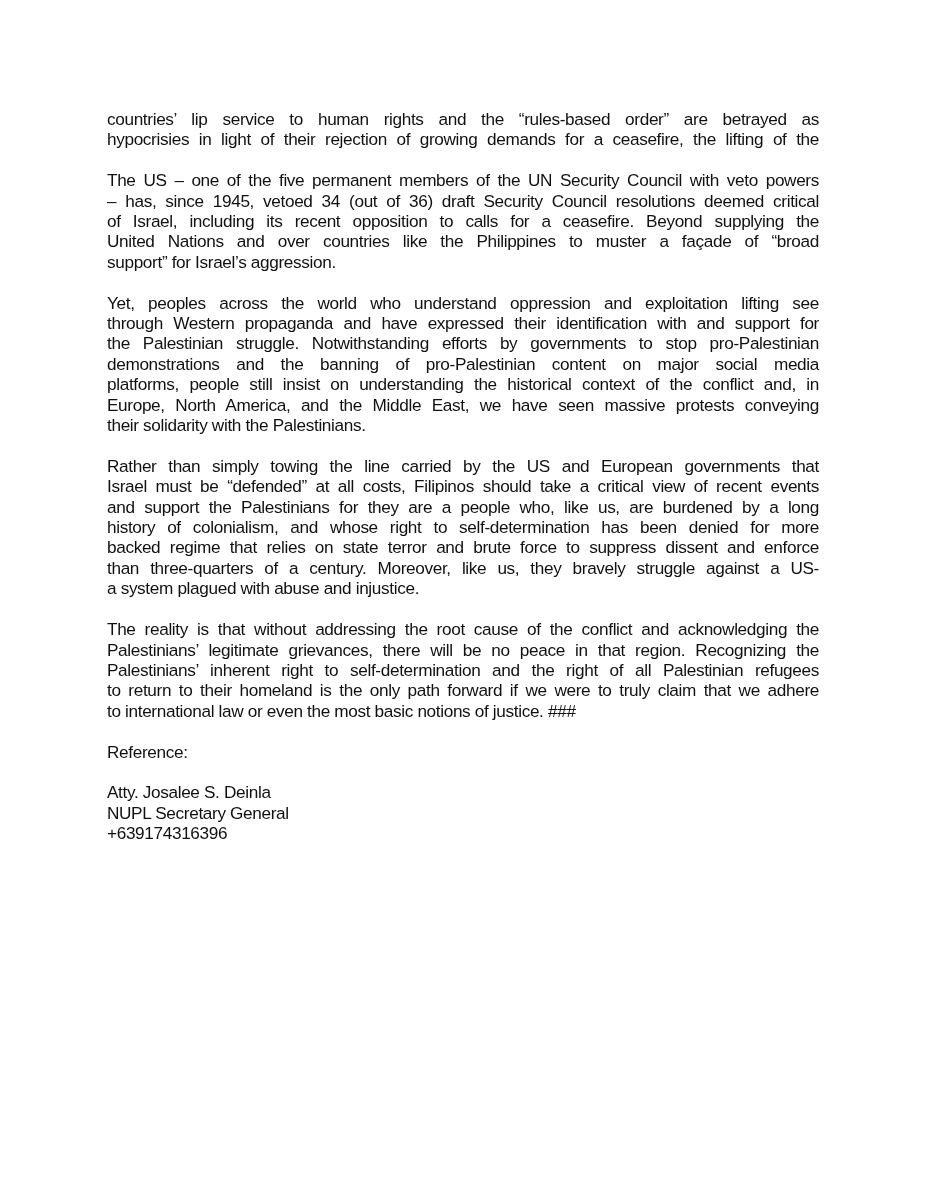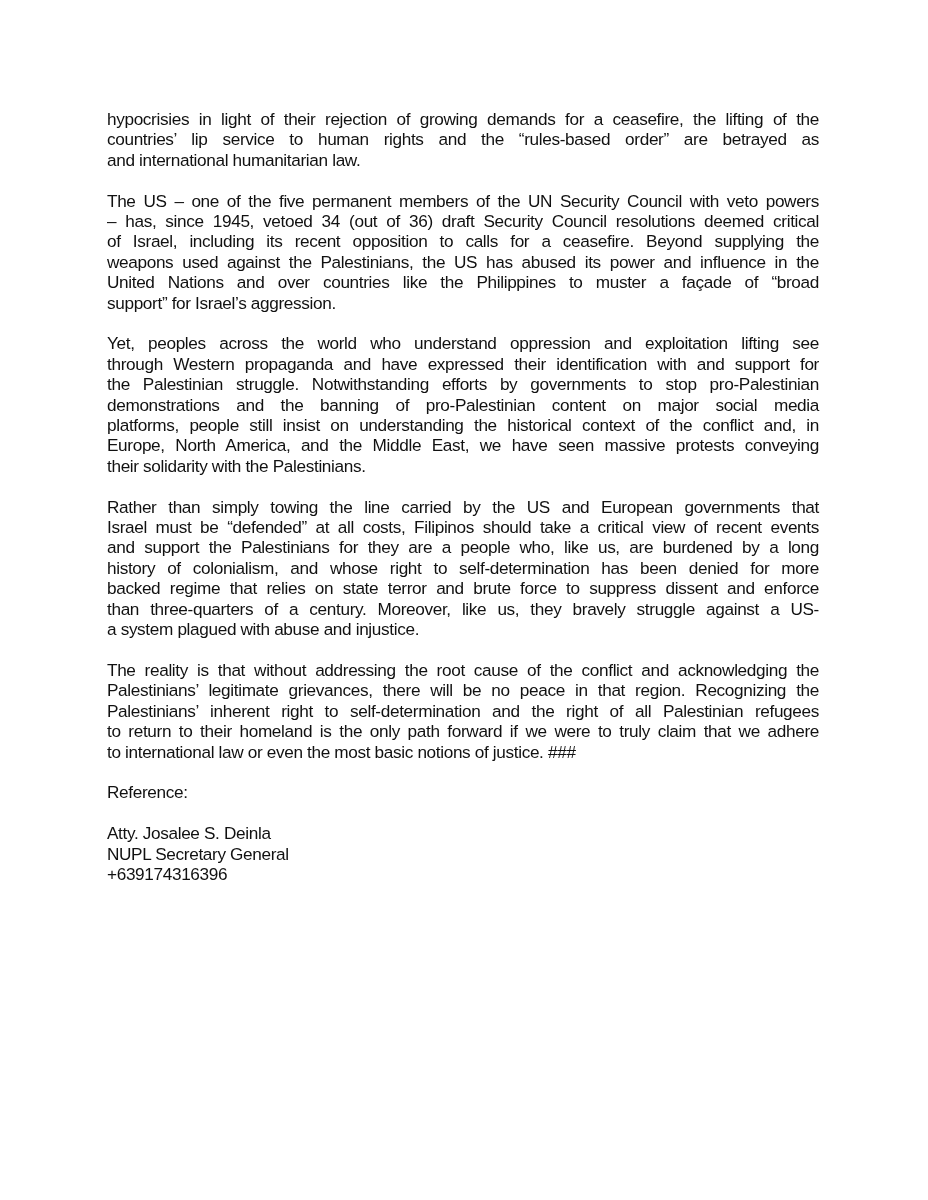--- a/index.html
+++ b/index.html
@@ -15,30 +15,28 @@
     .line.last { text-align-last: left; }
     .plain { margin: 0 0 20.4px 0; }
     .sig .line { text-align-last: left; }
   </style>
 </head>
 <body>
 
 <div class="page">
 
   <p class="para">
+    <span class="line">countries’ lip service to human rights and the “rules-based order” are betrayed as</span>
     <span class="line">hypocrisies in light of their rejection of growing demands for a ceasefire, the lifting of the</span>
-    <span class="line">countries’ lip service to human rights and the “rules-based order” are betrayed as</span>
-    <span class="line last">and international humanitarian law.</span>
   </p>
 
   <p class="para">
     <span class="line">The US – one of the five permanent members of the UN Security Council with veto powers</span>
     <span class="line">– has, since 1945, vetoed 34 (out of 36) draft Security Council resolutions deemed critical</span>
     <span class="line">of Israel, including its recent opposition to calls for a ceasefire. Beyond supplying the</span>
-    <span class="line">weapons used against the Palestinians, the US has abused its power and influence in the</span>
     <span class="line">United Nations and over countries like the Philippines to muster a façade of “broad</span>
     <span class="line last">support” for Israel’s aggression.</span>
   </p>
 
   <p class="para">
     <span class="line">Yet, peoples across the world who understand oppression and exploitation lifting see</span>
     <span class="line">through Western propaganda and have expressed their identification with and support for</span>
     <span class="line">the Palestinian struggle. Notwithstanding efforts by governments to stop pro-Palestinian</span>
     <span class="line">demonstrations and the banning of pro-Palestinian content on major social media</span>
     <span class="line">platforms, people still insist on understanding the historical context of the conflict and, in</span>

